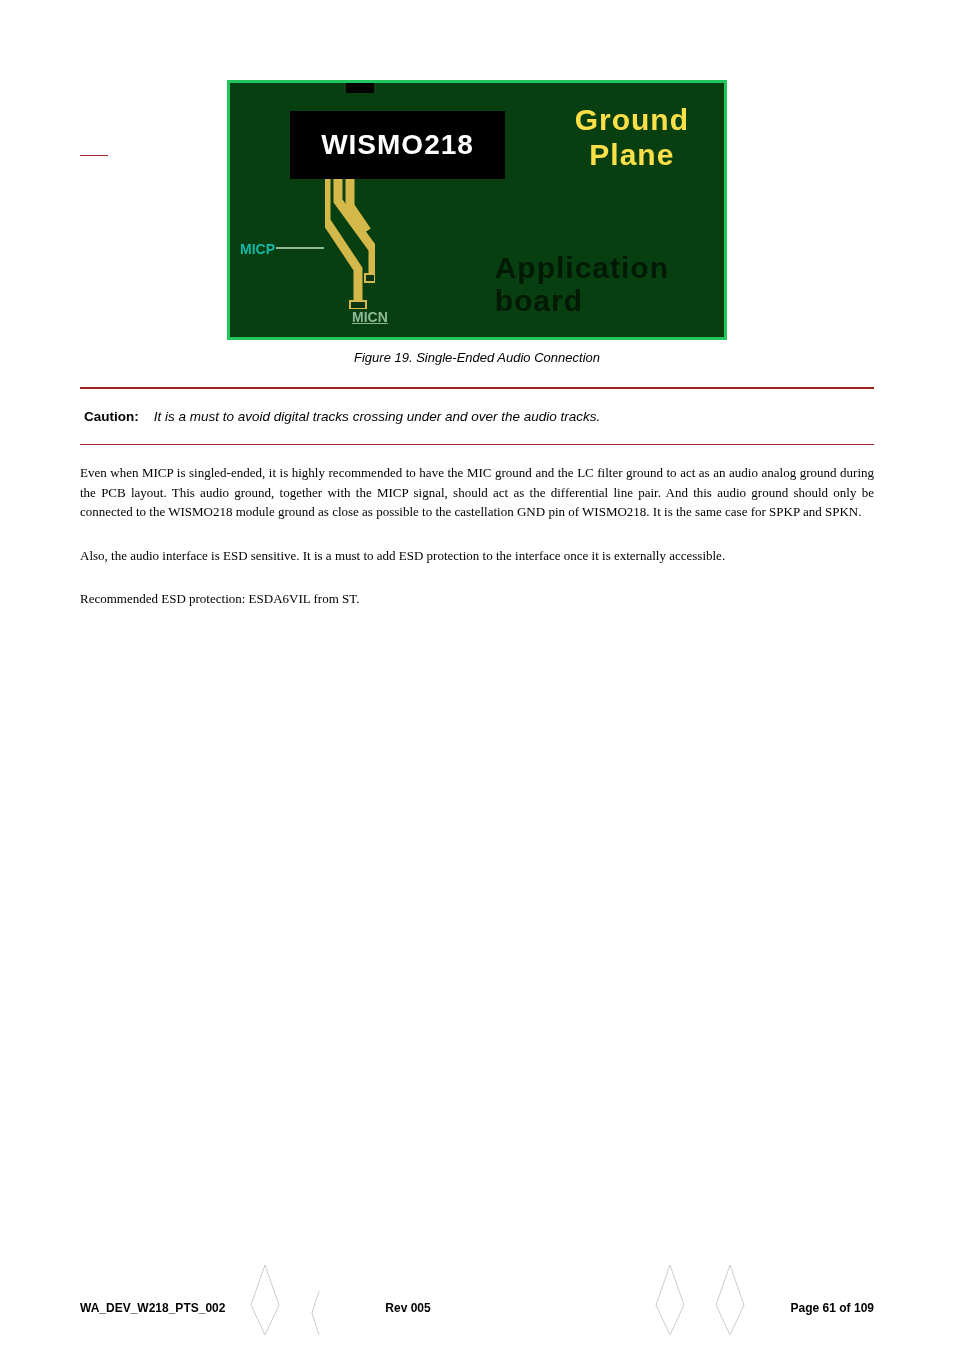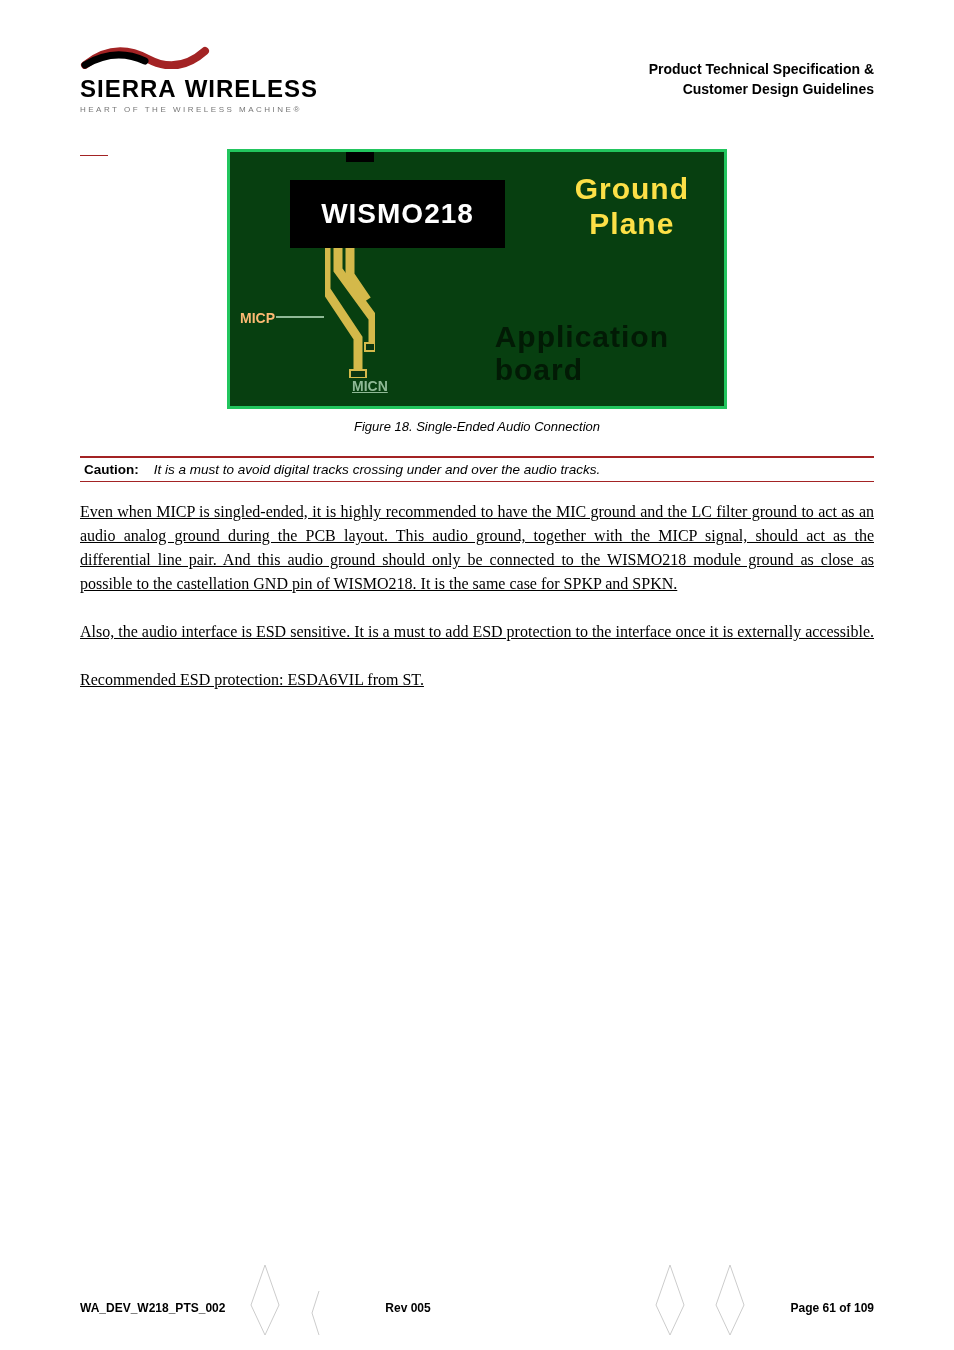--- a/index.html
+++ b/index.html
@@ -92,21 +92,21 @@
     color: #021a05;
     font-size: 30px;
     font-weight: bold;
     text-align: left;
     letter-spacing: 1px;
     line-height: 1.1;
   }
   .fig-micp-label {
     position: absolute;
     left: 10px; bottom: 80px;
-    color: #fdba74;
+    color: #14b8a6;
     font-size: 14px;
     font-weight: bold;
   }
   .fig-micn-label {
     position: absolute;
     left: 122px; bottom: 12px;
     color: #8fb996;
     font-size: 14px;
     font-weight: bold;
     text-decoration: underline;
@@ -124,33 +124,32 @@
   .caption {
     text-align: center;
     font-style: italic;
     font-size: 13px;
     margin-top: 10px;
     margin-bottom: 22px;
   }
   .caution-box {
     border-top: 2px solid #a32324;
     border-bottom: 1px solid #a32324;
-    padding: 4px 4px;
+    padding: 20px 4px;
     font-size: 13.5px;
     margin-bottom: 18px;
   }
   .caution-label { font-weight: bold; }
   .caution-text { font-style: italic; }
   .body-text {
     font-family: "Palatino Linotype", "Book Antiqua", Palatino, Georgia, serif;
-    font-size: 16px;
+    font-size: 13px;
     line-height: 1.5;
     text-align: justify;
     margin-bottom: 24px;
-    text-decoration: underline;
   }
   .footer {
     position: absolute;
     left: 80px; right: 80px;
     bottom: 35px;
     display: flex;
     justify-content: space-between;
     font-size: 12px;
     font-weight: bold;
     gap: 20px;
@@ -162,35 +161,20 @@
   }
   .deco-left { left: 245px; }
   .deco-center { left: 310px; }
   .deco-right { left: 650px; }
   .deco-right2 { left: 710px; }
 </style>
 </head>
 <body>
 
 <div class="header-row">
-  <div class="logo-block">
-    <svg class="logo-swoosh" width="130" height="24" viewBox="0 0 130 24">
-      <path d="M5 20 Q 35 -4 68 14 Q 98 30 125 6" fill="none" stroke="#a32324" stroke-width="8" stroke-linecap="round"></path>
-      <path d="M5 20 Q 35 2 65 16" fill="none" stroke="#000" stroke-width="7" stroke-linecap="round"></path>
-    </svg>
-    <div class="logo-text-row">
-      <span class="logo-sierra">SIERRA</span>
-      <span class="logo-wireless">WIRELESS</span>
-    </div>
-    <div class="logo-tagline">HEART OF THE WIRELESS MACHINE®</div>
-  </div>
-  <div class="header-title">
-    <div>Product Technical Specification &amp;</div>
-    <div>Customer Design Guidelines</div>
-  </div>
 </div>
 
 <div class="left-rule"></div>
 
 <div class="figure-area">
   <div class="figure-img">
     <div class="fig-topblack"></div>
     <div class="fig-wismo">WISMO218</div>
     <div class="fig-ground">
       <span>Ground</span><br>
@@ -208,21 +192,21 @@
     </svg>
     <div class="fig-micp-label">MICP</div>
     <div class="fig-micn-label">MICN</div>
     <div class="fig-app">
       <span>Application</span><br>
       <span>board</span>
     </div>
   </div>
 </div>
 
-<div class="caption">Figure 18. Single-Ended Audio Connection</div>
+<div class="caption">Figure 19. Single-Ended Audio Connection</div>
 
 <div class="caution-box">
   <span class="caution-label">Caution:</span>
   <span>&nbsp;&nbsp;</span>
   <span class="caution-text">It is a must to avoid digital tracks crossing under and over the audio tracks.</span>
 </div>
 
 <p class="body-text">Even when MICP is singled-ended, it is highly recommended to have the MIC ground and the LC filter ground to act as an audio analog ground during the PCB layout.  This audio ground, together with the MICP signal, should act as the differential line pair.  And this audio ground should only be connected to the WISMO218 module ground as close as possible to the castellation GND pin of WISMO218. It is the same case for SPKP and SPKN.</p>
 <p class="body-text">Also, the audio interface is ESD sensitive. It is a must to add ESD protection to the interface once it is externally accessible.</p>
 <p class="body-text">Recommended ESD protection: ESDA6VIL from ST.</p>

